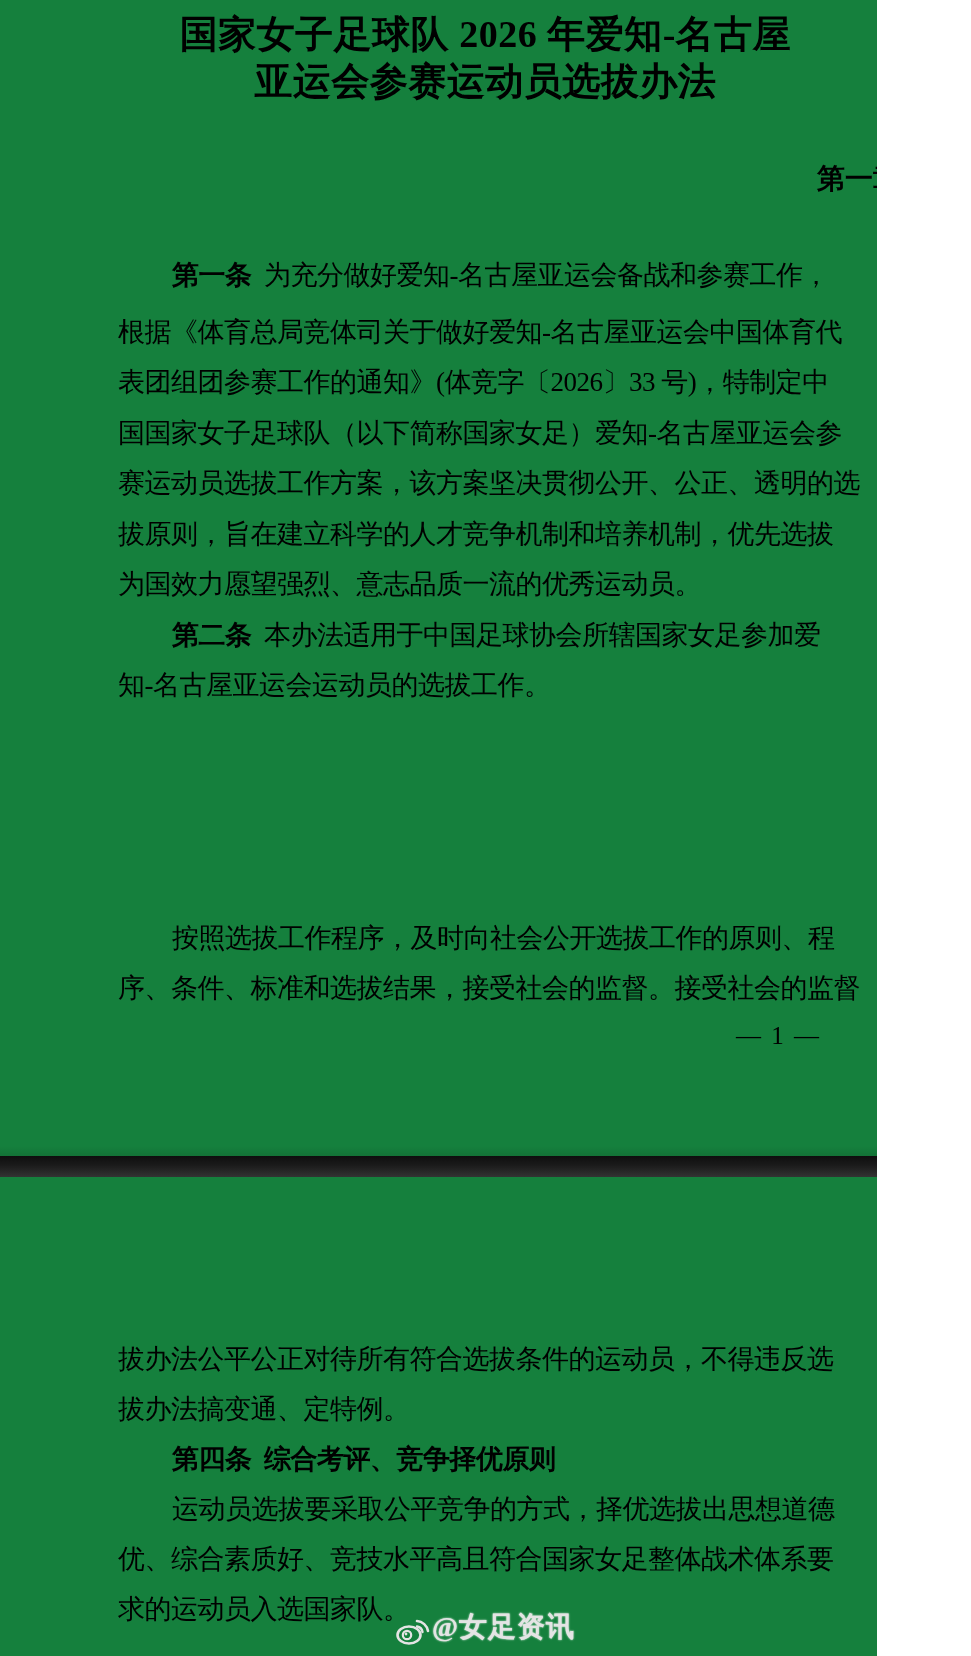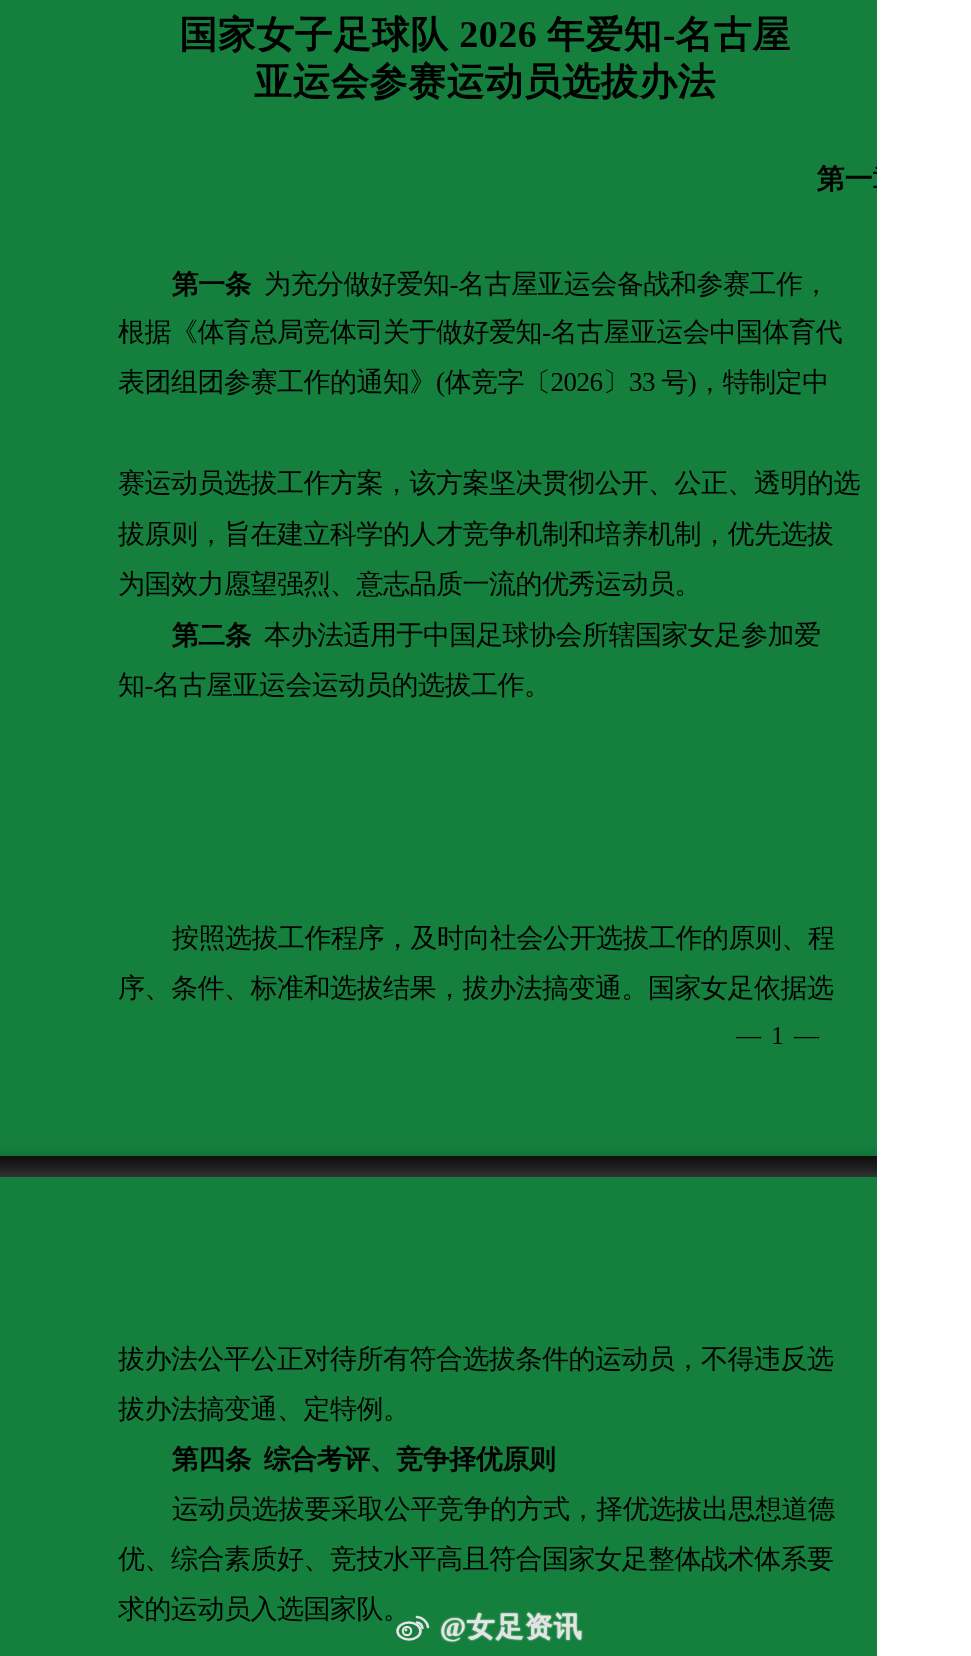--- a/index.html
+++ b/index.html
@@ -60,22 +60,21 @@
   .separator-shadow{
     position:absolute;
     left:0;top:1146px;
     width:971px;height:10px;
     background:linear-gradient(180deg,rgba(0,0,0,0) 0%,rgba(0,0,0,0.10) 100%);
   }
   .watermark{
     position:absolute;
     left:394px;top:1608px;
     display:flex;
-    align-items:flex-start;
-    gap:8px;
+    align-items:flex-end;
     color:#e4e4e4;
   }
   .watermark .wm-text{
     font-size:28px;
     font-weight:bold;
     letter-spacing:1px;
     white-space:pre;
     text-shadow:0 0 2px #ffffff;
   }
   .watermark svg{display:block;}
@@ -83,33 +82,34 @@
 </head>
 <body>
 
 <div class="canvas">
 
   <div class="doc-title" style="top:8px">国家女子足球队 2026 年爱知-名古屋</div>
   <div class="doc-title" style="top:55px">亚运会参赛运动员选拔办法</div>
 
   <div class="chapter" style="top:154px">第一章  总则</div>
 
-  <div class="line indent" style="top:259px"><span class="bold">第一条</span><span>  为充分做好爱知-名古屋亚运会备战和参赛工作，</span></div>
+  <div class="line indent" style="top:250px"><span class="bold">第一条</span><span>  为充分做好爱知-名古屋亚运会备战和参赛工作，</span></div>
   <div class="line" style="top:307px">根据《体育总局竞体司关于做好爱知-名古屋亚运会中国体育代</div>
   <div class="line" style="top:357px">表团组团参赛工作的通知》(体竞字〔2026〕33 号)，特制定中</div>
+  <div class="line" style="top:408px">国国家女子足球队（以下简称国家女足）爱知-名古屋亚运会参</div>
   <div class="line" style="top:458px">赛运动员选拔工作方案，该方案坚决贯彻公开、公正、透明的选</div>
   <div class="line" style="top:509px">拔原则，旨在建立科学的人才竞争机制和培养机制，优先选拔</div>
   <div class="line" style="top:559px">为国效力愿望强烈、意志品质一流的优秀运动员。</div>
 
   <div class="line indent" style="top:610px"><span class="bold">第二条</span><span>  本办法适用于中国足球协会所辖国家女足参加爱</span></div>
   <div class="line" style="top:660px">知-名古屋亚运会运动员的选拔工作。</div>
 
 
   <div class="line indent" style="top:913px">按照选拔工作程序，及时向社会公开选拔工作的原则、程</div>
-  <div class="line" style="top:963px">序、条件、标准和选拔结果，拔办法搞变通。国家女足依据选</div>
+  <div class="line" style="top:963px">序、条件、标准和选拔结果，接受社会的监督。接受社会的监督</div>
 
   <div class="page-number" style="top:1018px">— 1 —</div>
 
   <div class="separator-shadow"></div>
   <div class="separator-band"></div>
 
   <div class="line" style="top:1334px">拔办法公平公正对待所有符合选拔条件的运动员，不得违反选</div>
   <div class="line" style="top:1384px">拔办法搞变通、定特例。</div>
 
   <div class="line indent bold" style="top:1434px">第四条  综合考评、竞争择优原则</div>

